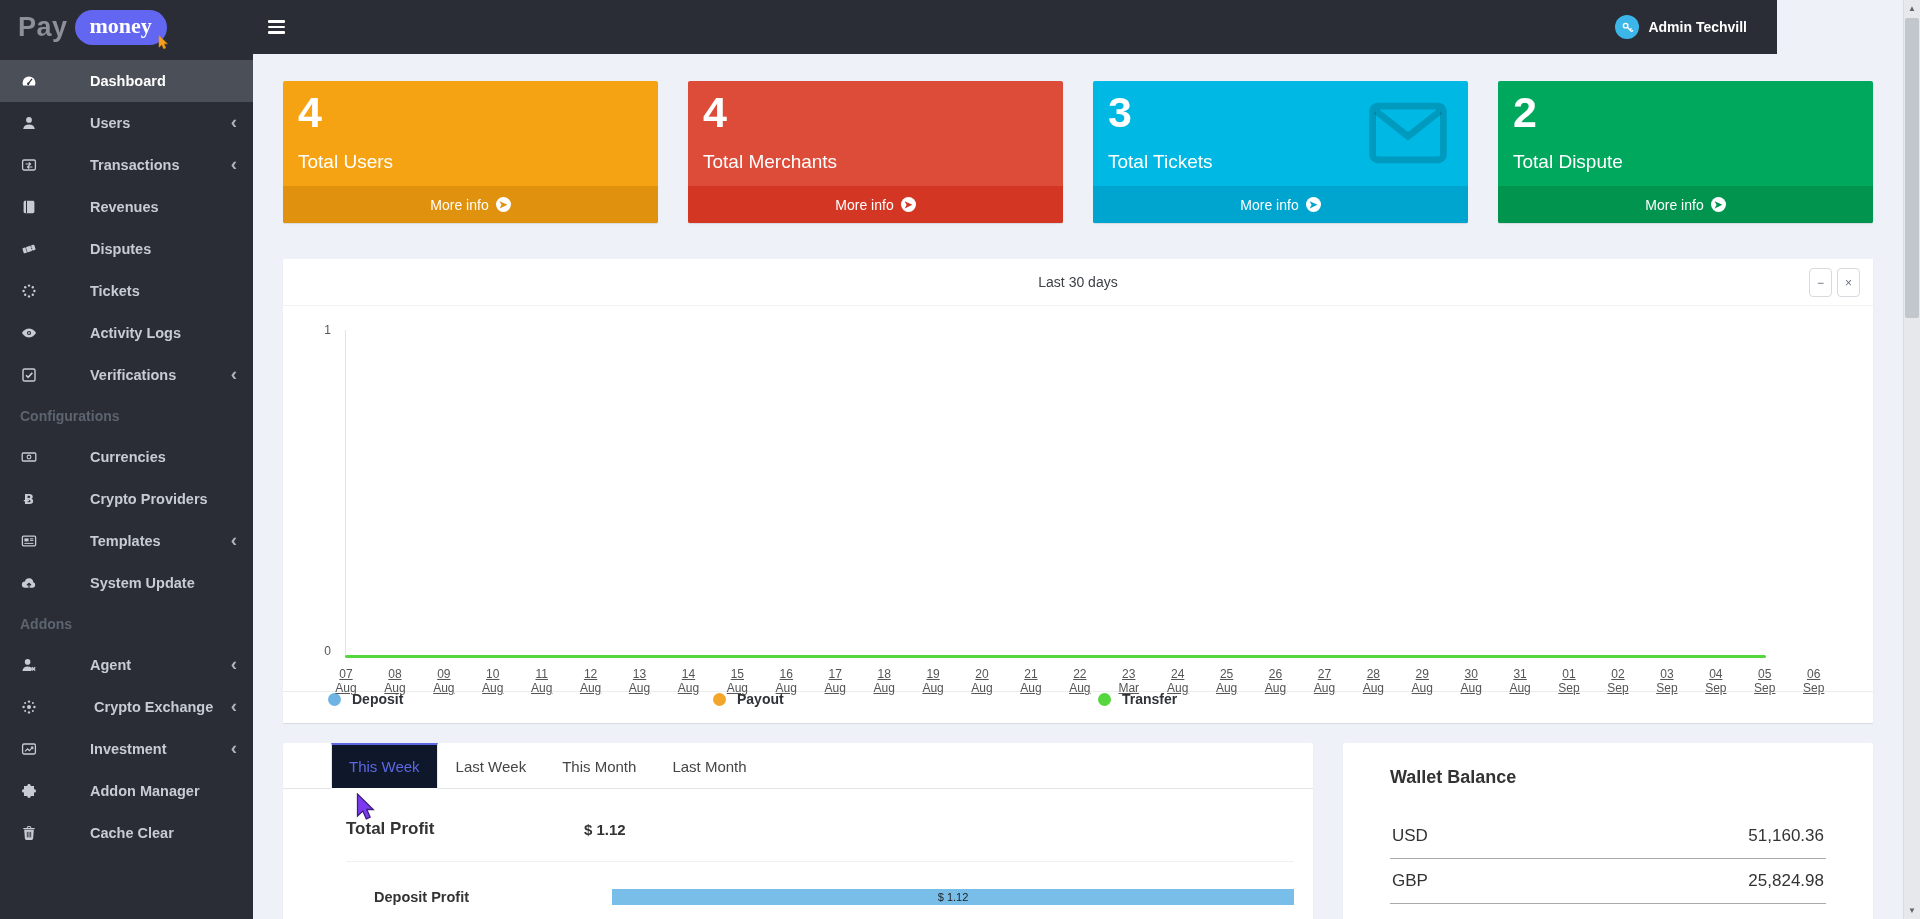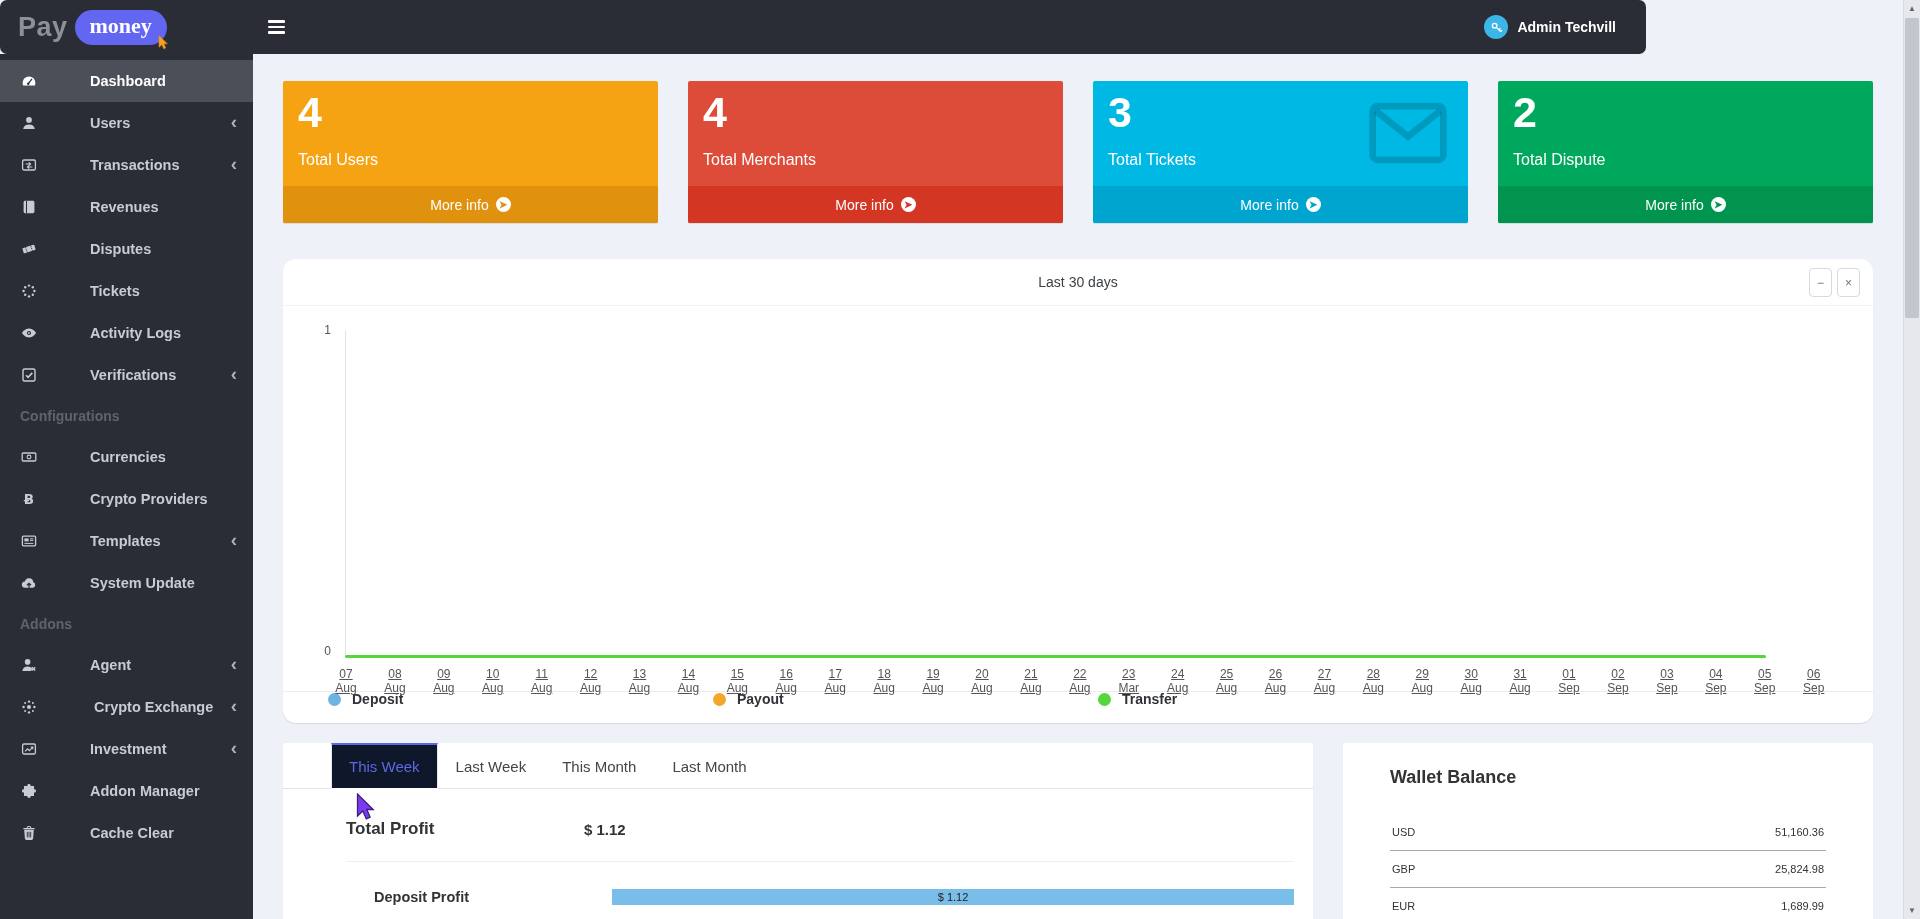--- a/index.html
+++ b/index.html
@@ -1,20 +1,20 @@
 <!DOCTYPE html>
 <html><head>
 <meta charset="utf-8">
 <style>
   * { box-sizing: border-box; margin: 0; padding: 0; }
   html,body { width:1920px; height:919px; overflow:hidden; }
   body { font-family:"Liberation Sans", sans-serif; background:#eef1f8; position:relative; }
 
   
-  .navbar { position:absolute; top:0; left:0; width:1646px; height:54px; background:#2a2d35; display:flex; align-items:center; z-index:20;border-radius:7px; }
+  .navbar { position:absolute; top:0; left:0; width:1777px; height:54px; background:#2a2d35; display:flex; align-items:center; z-index:20; }
   .logo-area { width:253px; height:54px; display:flex; align-items:center; padding-left:18px; flex:0 0 253px; }
   .logo-pay { color:#8d9096; font-size:27px; font-weight:bold; letter-spacing:.5px; }
   .logo-pill { position:relative; margin-left:7px; background:#6366f1; border-radius:18px; padding:3px 15px 6px 15px; }
   .logo-pill .money-text { color:#fff; font-size:22px; font-weight:bold;font-family:Liberation Serif, serif; }
   .logo-cursor { position:absolute; right:-4px; bottom:-6px; }
   .hamburger { width:46px; height:54px; display:flex; flex-direction:column; justify-content:center; align-items:center; gap:3px; cursor:pointer; }
   .hamburger span { display:block; width:17px; height:2.5px; background:#fff; border-radius:1px; }
   .nav-spacer { flex:1; }
   .nav-user { display:flex; align-items:center; gap:9px; margin-right:30px; cursor:pointer; }
   .avatar { width:24px; height:24px; border-radius:50%; background:#3cb5e9; display:flex; align-items:center; justify-content:center; }
@@ -30,28 +30,28 @@
   .side-label { flex:1;margin-left:40px; }
   .side-chevron { color:#aeb3bb; font-size:19px; line-height:1; padding-bottom:3px; }
   .side-header { height:40px; display:flex; align-items:center; padding-left:20px; color:#5d6470; font-size:14px; font-weight:600; }
 
   
   .main { position:absolute; left:253px; top:54px; width:1650px; height:865px; padding:27px 30px 0 30px; }
 
   .stats-row { display:flex; gap:30px; }
   .stat-card { flex:1; height:142px; border-radius:2px; position:relative; color:#fff; box-shadow:0 1px 1px rgba(0,0,0,.1); overflow:hidden; }
   .stat-value { font-size:43px; font-weight:bold; padding:6px 0 0 15px; line-height:1.2; }
-  .stat-label { font-size:16px; padding:12px 0 0 15px; }
+  .stat-label { font-size:19px; padding:12px 0 0 15px; }
   .stat-icon { position:absolute; top:20px; right:18px; width:84px; height:64px; color:rgba(0,0,0,0.16); }
   .stat-icon svg { width:84px; height:64px; }
   .stat-footer { position:absolute; left:0; right:0; bottom:0; height:37px; display:flex; align-items:center; justify-content:center; gap:7px; font-size:14px; cursor:pointer; }
   .arrow-circle { width:15px; height:15px; border-radius:50%; background:#fff; display:inline-flex; align-items:center; justify-content:center; font-size:10px; font-weight:bold; line-height:1; }
 
   
-  .chart-card { margin-top:36px; height:464px; background:#fff; border-radius:13px; box-shadow:0 1px 1px rgba(0,0,0,.1); position:relative; }
+  .chart-card { margin-top:36px; height:464px; background:#fff; border-radius:1px; box-shadow:0 1px 1px rgba(0,0,0,.1); position:relative; }
   .chart-header { height:47px; border-bottom:1px solid #f2f2f2; position:relative; }
   .chart-title { position:absolute; left:0; right:0; text-align:center; line-height:47px; font-size:14px; color:#3d4247; font-weight:500; }
   .chart-tools { position:absolute; right:13px; top:9px; display:flex; gap:5px; }
   .tool-btn { width:23px; height:29px; border:1px solid #d7dade; border-radius:4px; background:#fff; color:#6b7280; font-size:12px; display:flex; align-items:center; justify-content:center; cursor:pointer; font-family:"Liberation Sans",sans-serif; }
   .chart-body { position:relative; height:385px; }
   .ytick { position:absolute; font-size:12px; color:#555; width:30px; text-align:right; left:18px; }
   .ytick.t1 { top:17px; }
   .ytick.t0 { top:338px; }
   .yaxis-line { position:absolute; left:62px; top:24px; width:1px; height:327px; background:#e3e3e3; }
   .series-line { position:absolute; left:62px; top:349px; width:1421px; height:3px; background:#55d63c; border-radius:2px; }
@@ -71,21 +71,21 @@
   .total-row { display:flex; align-items:center; margin:14px 0 22px; }
   .total-label { width:238px; font-size:17px; font-weight:bold; color:#333; }
   .total-value { font-size:15px; font-weight:bold; color:#333; }
   .profit-divider { border:none; border-top:1px solid #f0f0f0; margin:0 0 18px; }
   .p-row { display:flex; align-items:center; height:33px;margin-left:28px; }
   .p-label { width:232px; font-size:14.5px; font-weight:bold; color:#333; }
   .p-bar { flex:1; height:16px; display:flex; align-items:center; justify-content:center; font-size:11px; color:#222; margin-left:6px; }
 
   .wallet-card { flex:1; background:#fff; border-radius:3px; box-shadow:0 1px 1px rgba(0,0,0,.1); height:250px; padding:22px 47px; }
   .wallet-title { font-size:18px; font-weight:bold; color:#333; margin:2px 0 26px; }
-  .wallet-row { display:flex; justify-content:space-between; align-items:center; padding:12px 2px; border-bottom:1px solid #a9a9a9; font-size:11px; color:#333; }
+  .wallet-row { display:flex; justify-content:space-between; align-items:center; padding:12px 2px; border-bottom:1px solid #a9a9a9; font-size:17px; color:#333; }
 
   
   .scrollbar { position:absolute; top:0; right:0; width:17px; height:919px; background:#e6e8ec; border-left:1px solid #d9dbe0; z-index:30; }
   .sb-btn { position:absolute; left:0; width:16px; height:17px; display:flex; align-items:center; justify-content:center; font-size:8px; color:#60646b; cursor:pointer; }
   .sb-up { top:0; }
   .sb-down { bottom:0; }
   .sb-thumb { position:absolute; left:1px; top:18px; width:14px; height:300px; background:#c2c6cd; border-radius:2px; cursor:pointer; }
 
   .mouse-cursor { position:absolute; left:354px; top:793px; z-index:50; pointer-events:none; }
 </style>

